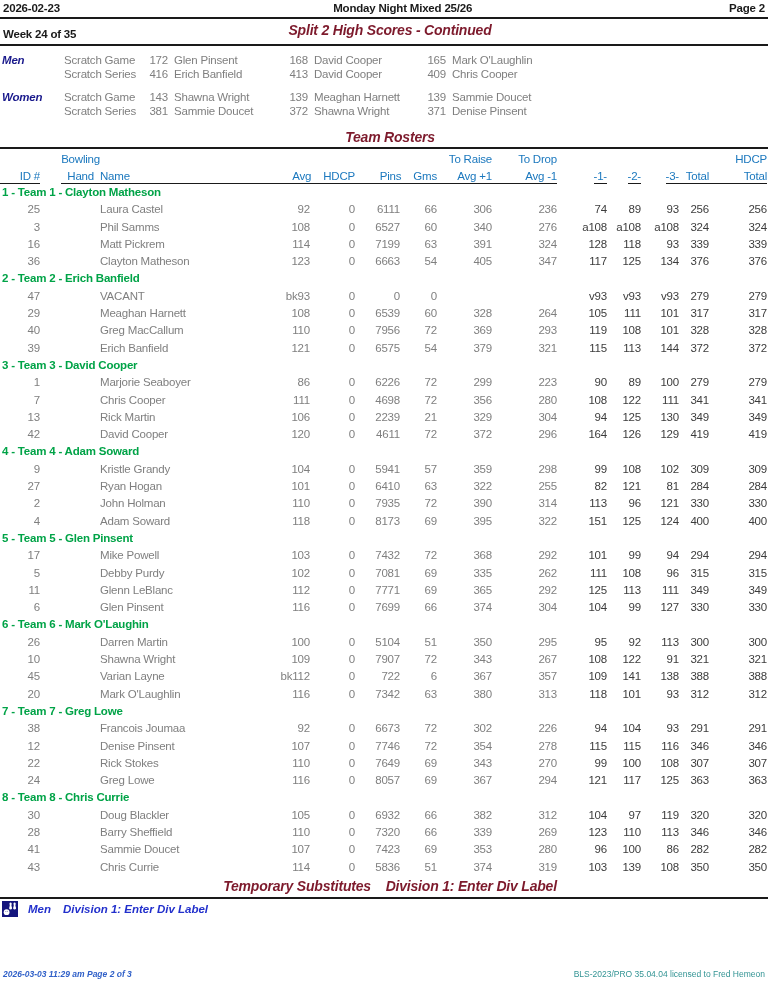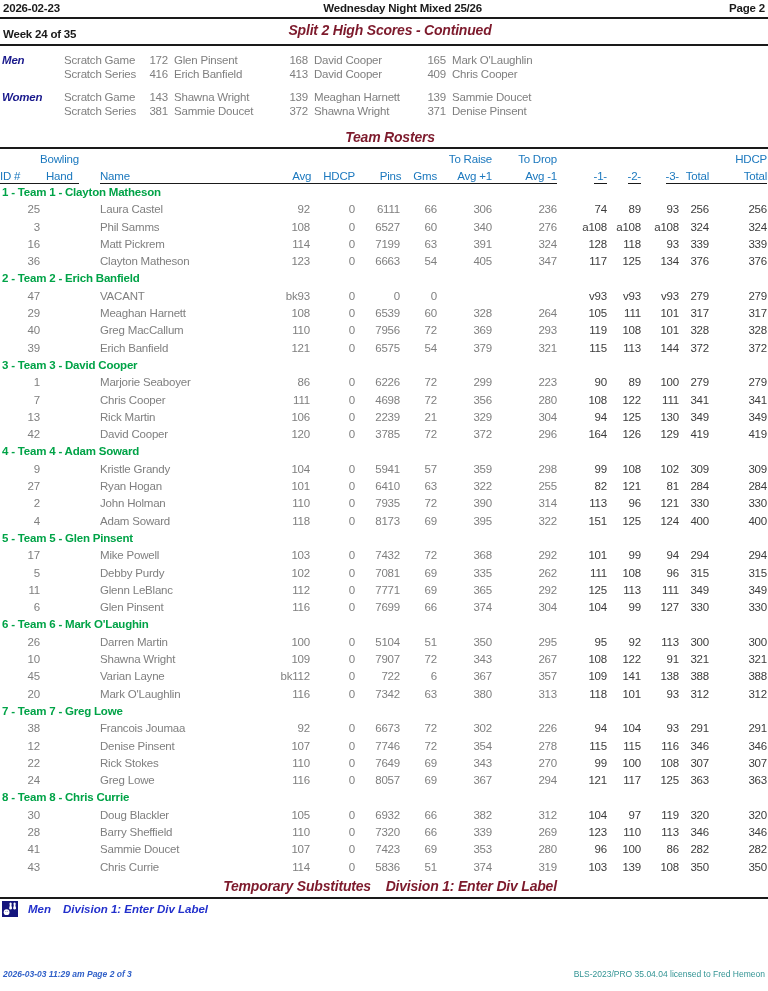--- a/index.html
+++ b/index.html
@@ -31,21 +31,21 @@
   
   .rosters-title{top:129px;}
   table.roster{position:absolute;top:149px;left:0;width:767px;border-collapse:collapse;table-layout:fixed;
     font-size:11.5px;letter-spacing:-0.2px;}
   table.roster th,table.roster td{padding:0;margin:0;font-weight:normal;overflow:hidden;white-space:nowrap;}
   thead th{color:#1b78be;font-weight:bold;vertical-align:bottom;font-size:11.5px;}
   thead tr.h1 th{height:16px;}
   thead tr.h2 th{height:19px;}
   thead .ul{display:block;border-bottom:1.5px solid #1a1a1a;padding-bottom:1px;}
   .ar{text-align:right;padding-right:4px;}
-  .ac{text-align:left;}
+  .ac{text-align:right;}
   .al{text-align:left;padding-left:2px;}
   .idpad{padding-right:3px;}
   .ws .ul{word-spacing:9px;}
 
   tbody td{height:17.3px;line-height:17.3px;}
   td.gray{color:#7f7f7f;}
   td.dark{color:#3c3c3c;}
   tr.team-row td{color:#00a347;font-weight:bold;font-size:11.5px;text-align:left;padding-left:2px;}
 
   
@@ -59,21 +59,21 @@
   .footer-right{position:absolute;right:3px;top:969px;font-size:8.5px;color:#339494;}
 </style>
 </head>
 <body>
 
 <div class="top-header">
   <span class="top-left">
     <span>2026-02-23</span>
     <span>Week 24 of 35</span>
   </span>
-  <span>Wednesday Night Mixed 25/26</span>
+  <span>Monday Night Mixed 25/26</span>
   <span>Page 2</span>
 </div>
 <div class="hline" style="top:17px"></div>
 
 <div class="report-title" style="top:22px">Split 2 High Scores - Continued</div>
 <div class="hline" style="top:44px"></div>
 
 <div class="hs-wrap">
     <div class="hs-group">
       <div class="hs-row">
@@ -372,21 +372,21 @@
         <td class="ar dark">130</td>
         <td class="ar dark">349</td>
         <td class="ar dark">349</td>
       </tr>
       <tr>
         <td class="ar idpad gray">42</td>
         <td class="ac gray"></td>
         <td class="al gray">David Cooper</td>
         <td class="ar gray">120</td>
         <td class="ar gray">0</td>
-        <td class="ar gray">3785</td>
+        <td class="ar gray">4611</td>
         <td class="ar gray">72</td>
         <td class="ar gray">372</td>
         <td class="ar gray">296</td>
         <td class="ar dark">164</td>
         <td class="ar dark">126</td>
         <td class="ar dark">129</td>
         <td class="ar dark">419</td>
         <td class="ar dark">419</td>
       </tr>
       <tr class="team-row">

